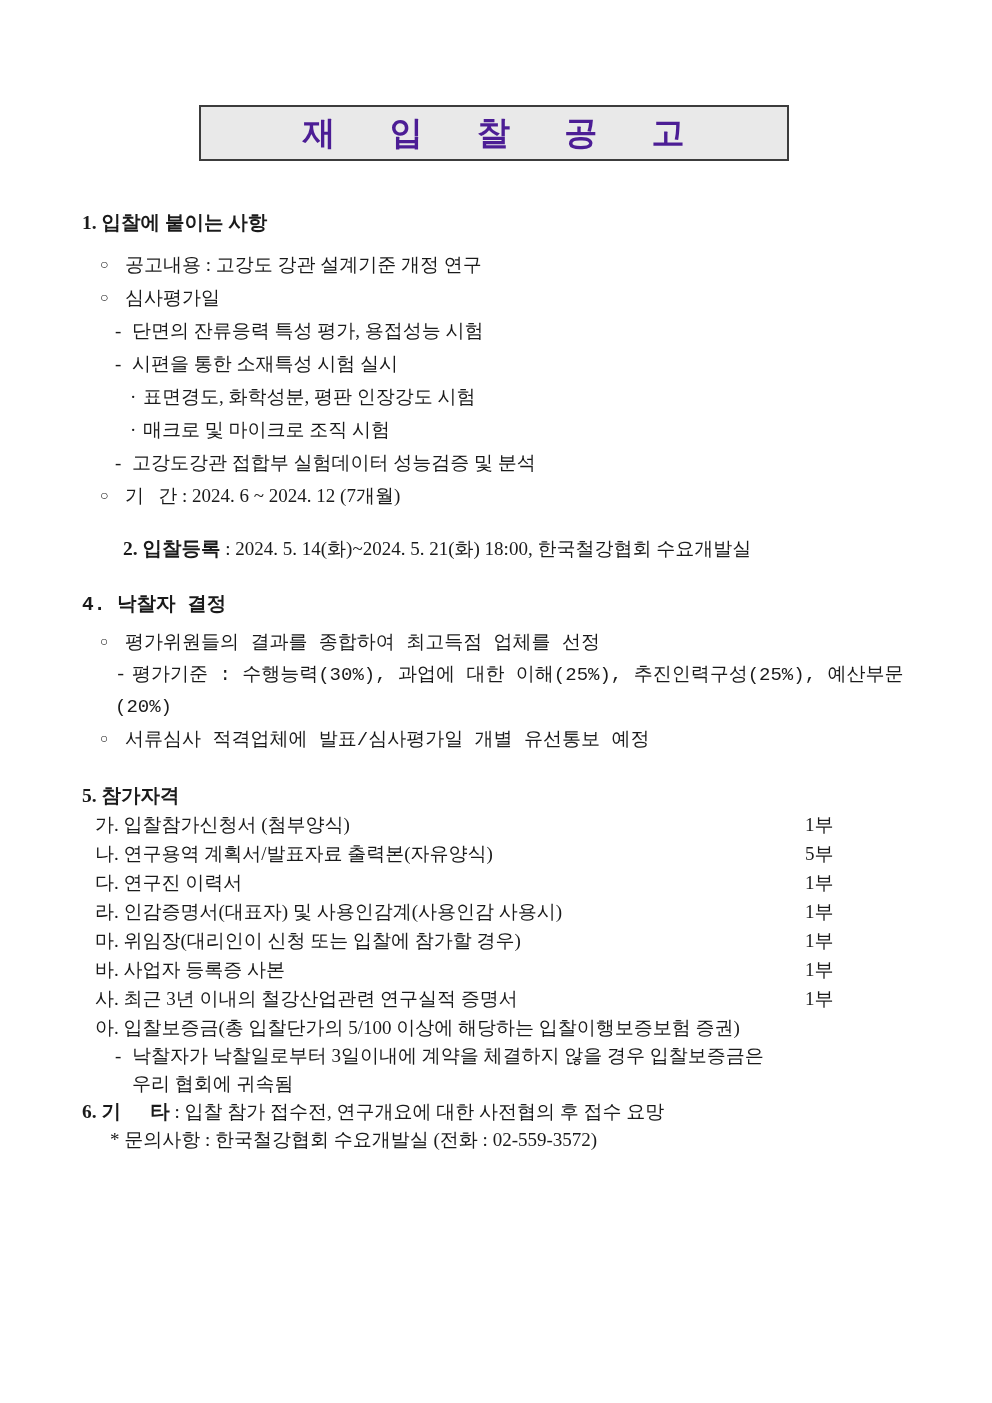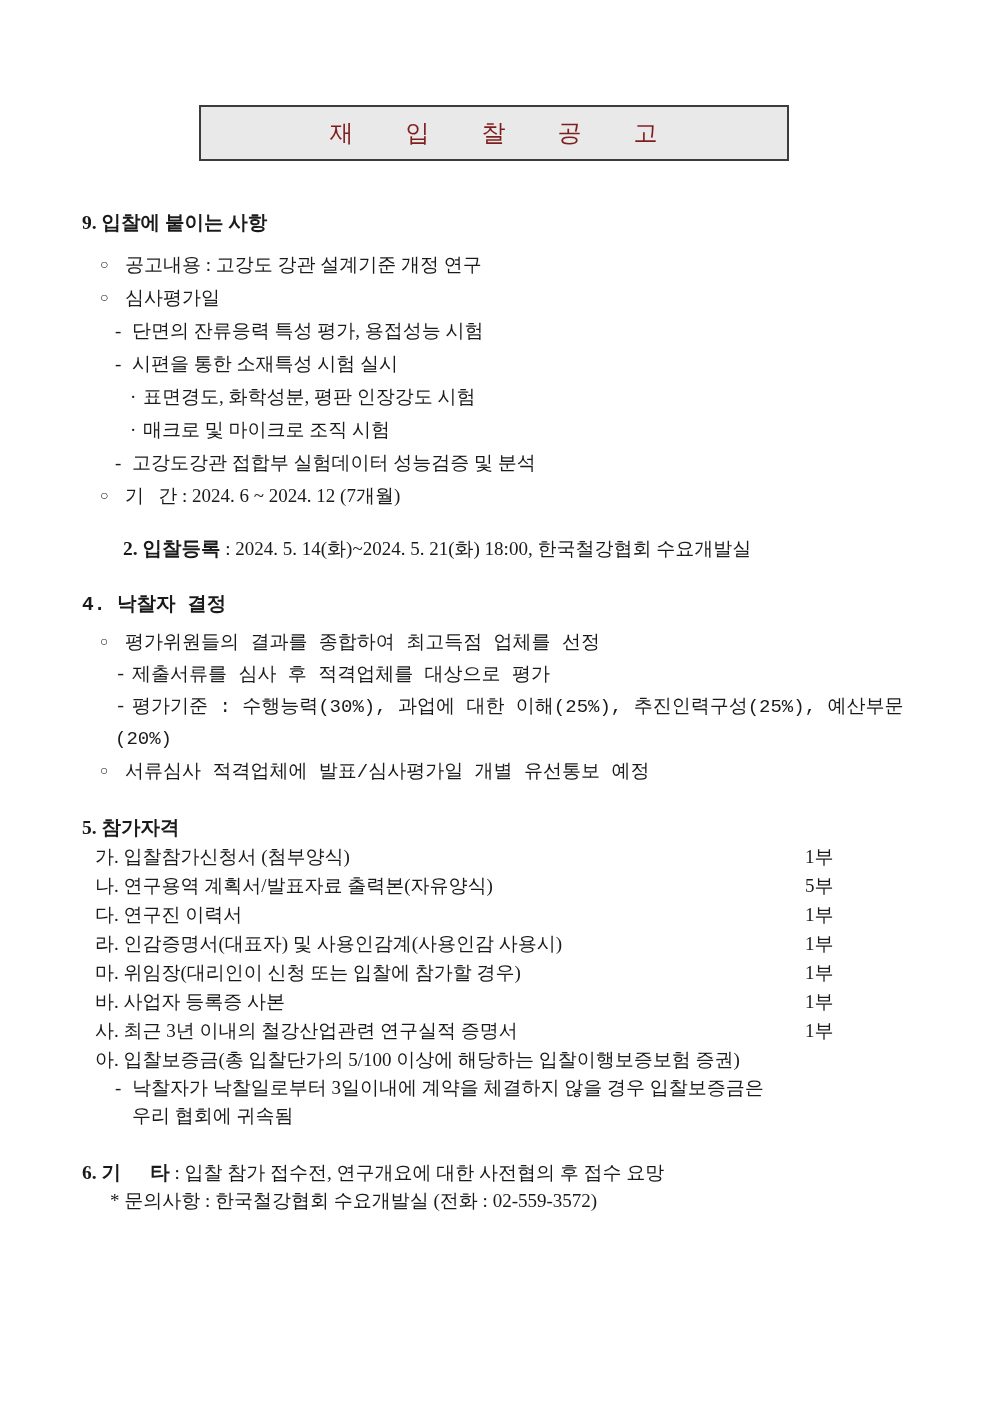--- a/index.html
+++ b/index.html
@@ -19,26 +19,26 @@
     width: 590px;
     height: 56px;
     background: #e9e9e9;
     border: 2px solid #3c3c3c;
     display: flex;
     align-items: center;
     justify-content: center;
     box-sizing: border-box;
   }
   .title-text {
-    font-size: 24px;
-    font-weight: normal;
+    font-size: 33px;
+    font-weight: bold;
     white-space: pre;
     word-spacing: 44px;
     letter-spacing: 1px;
-    color: #7f1d1d;
+    color: #4c1d95;
   }
   .content {
     position: absolute;
     left: 82px;
     top: 208px;
     width: 878px;
     font-size: 19px;
     line-height: 33px;
   }
   .sec-heading {
@@ -73,53 +73,52 @@
     line-height: 29px;
     white-space: pre-wrap;
   }
   .s5-item .count {
     position: absolute;
     left: 723px;
     top: 0;
   }
   .s5-note1 { padding-left: 33px; line-height: 28px; white-space: pre-wrap; }
   .s5-note2 { padding-left: 50px; line-height: 28px; white-space: pre-wrap; }
-  .s6-line { line-height: 28px; white-space: pre-wrap; margin-top: 29px; }
+  .s6-line { line-height: 28px; white-space: pre-wrap; }
   .s6-contact { padding-left: 28px; line-height: 28px; white-space: pre-wrap; }
 </style>
 </head>
 <body>
 
 <div class="page">
 
   <div class="title-box">
     <span class="title-text">재 입 찰 공 고</span>
   </div>
 
   <div class="content">
 
     <div>
-      <div class="sec-heading">9. 입찰에 붙이는 사항</div>
+      <div class="sec-heading">1. 입찰에 붙이는 사항</div>
       <div class="line lvl1"><span class="m m-circle">○</span><span class="t">공고내용 : 고강도 강관 설계기준 개정 연구</span></div>
       <div class="line lvl1"><span class="m m-circle">○</span><span class="t">심사평가일</span></div>
       <div class="line lvl2"><span class="m m-dash">-</span><span class="t">단면의 잔류응력 특성 평가, 용접성능 시험</span></div>
       <div class="line lvl2"><span class="m m-dash">-</span><span class="t">시편을 통한 소재특성 시험 실시</span></div>
       <div class="line lvl3"><span class="m m-dot">·</span><span class="t">표면경도, 화학성분, 평판 인장강도 시험</span></div>
       <div class="line lvl3"><span class="m m-dot">·</span><span class="t">매크로 및 마이크로 조직 시험</span></div>
       <div class="line lvl2"><span class="m m-dash">-</span><span class="t">고강도강관 접합부 실험데이터 성능검증 및 분석</span></div>
       <div class="line lvl1"><span class="m m-circle">○</span><span class="t">기   간 : 2024. 6 ~ 2024. 12 (7개월)</span></div>
     </div>
 
     <div class="inline-sec mt-s2"><span class="lbl">2. 입찰등록</span><span class="t"> : 2024. 5. 14(화)~2024. 5. 21(화) 18:00, 한국철강협회 수요개발실</span></div>
 
 
     <div class="mt-s4 s4-lines">
       <div class="sec-heading" style="margin-bottom:6px;">4. 낙찰자 결정</div>
       <div class="line lvl1"><span class="m m-circle">○</span><span class="t">평가위원들의 결과를 종합하여 최고득점 업체를 선정</span></div>
-      <div class="line lvl2"><span class="m m-dash">-</span><span class="t">제출서류를 심사 후 적격업체를 대상으로 평가</span></div>
       <div class="line lvl2"><span class="m m-dash">-</span><span class="t">평가기준 : 수행능력(30%), 과업에 대한 이해(25%), 추진인력구성(25%), 예산부문(20%)</span></div>
       <div class="line lvl1"><span class="m m-circle">○</span><span class="t">서류심사 적격업체에 발표/심사평가일 개별 유선통보 예정</span></div>
     </div>
 
     <div>
       <div class="sec-heading s5-heading">5. 참가자격</div>
       <div class="s5-item"><span>가.</span><span class="t"> 입찰참가신청서 (첨부양식)</span><span class="count">1부</span></div>
       <div class="s5-item"><span>나.</span><span class="t"> 연구용역 계획서/발표자료 출력본(자유양식)</span><span class="count">5부</span></div>
       <div class="s5-item"><span>다.</span><span class="t"> 연구진 이력서</span><span class="count">1부</span></div>
       <div class="s5-item"><span>라.</span><span class="t"> 인감증명서(대표자) 및 사용인감계(사용인감 사용시)</span><span class="count">1부</span></div>

